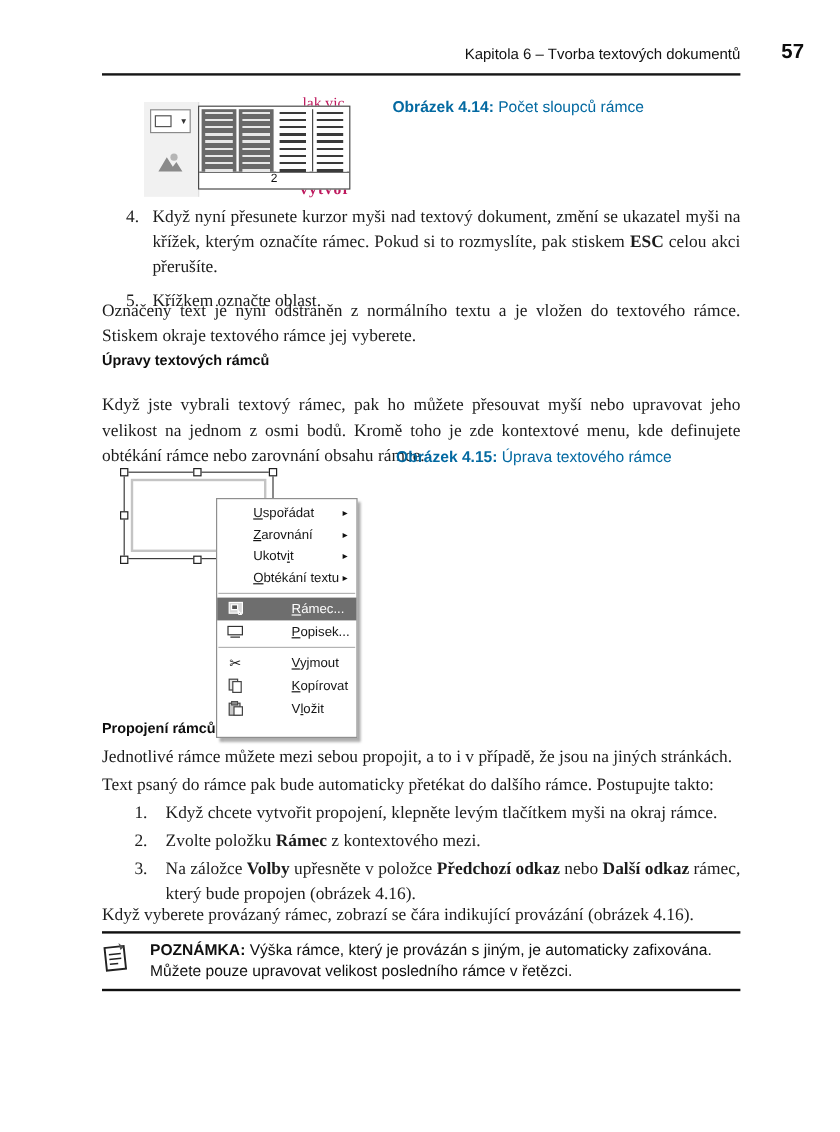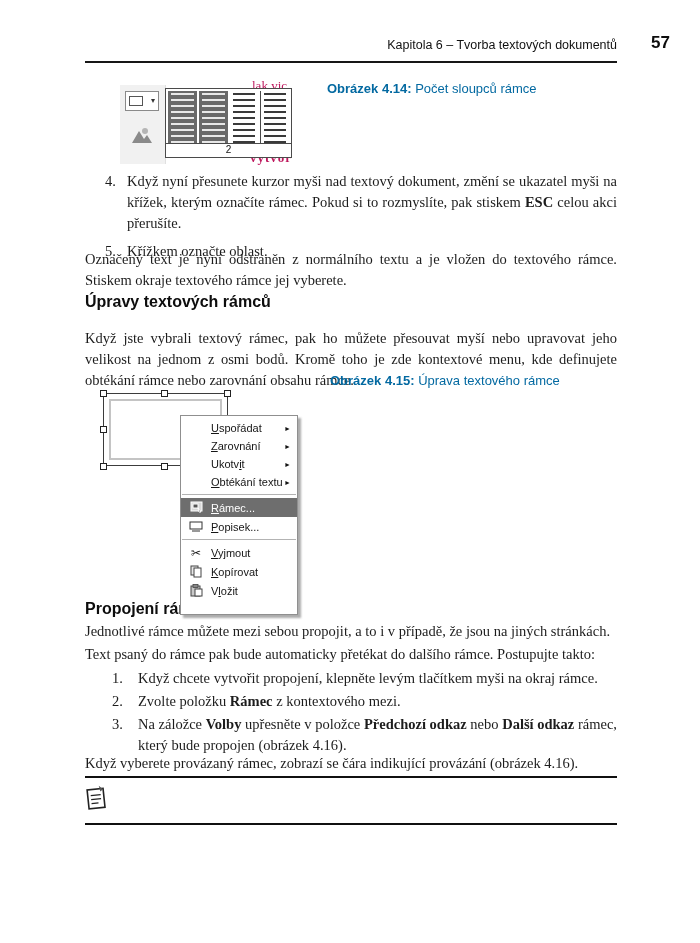--- a/index.html
+++ b/index.html
@@ -45,21 +45,21 @@
   .caption b { font-weight:bold; }
 
   
   .bodytext { font-size:14.5px; line-height:21px; text-align:justify; color:#1c1c1c; }
   .steps-top { position:absolute; left:85px; top:171px; width:532px; }
   .step { display:flex; margin-bottom:7px; }
   .step-num { flex:0 0 22px; margin-left:20px; }
   .step-body { flex:1; }
   .para1 { position:absolute; left:85px; top:249px; width:532px; }
   .subhead { position:absolute; left:85px; font-family:"Liberation Sans","DejaVu Sans",sans-serif;
-             font-size:16px; font-weight:bold; color:#0d0d0d; }
+             font-size:12px; font-weight:bold; color:#0d0d0d; }
   .h-upravy { top:293px; }
   .para2 { position:absolute; left:85px; top:328px; width:532px; }
   .h-propojeni { top:600px;text-align:center; }
   .para3 { position:absolute; left:85px; top:621px; width:532px; }
   .para4 { position:absolute; left:85px; top:644px; width:532px; }
   .steps-123 { position:absolute; left:85px; top:668px; width:532px; }
   .steps-123 .step { margin-bottom:2px; }
   .steps-123 .step-num { flex:0 0 26px; margin-left:27px; }
   .para5 { position:absolute; left:85px; top:753px; width:532px; }
   b { font-weight:bold; }
@@ -68,21 +68,21 @@
   .sel-rect { position:absolute; left:103px; top:393px; width:125px; height:73px; border:1px solid #3c3c3c; }
   .inner-frame { position:absolute; left:109px; top:399px; width:113px; height:61px; border:2px solid #c4c4c4; }
   .handle { position:absolute; width:7px; height:7px; background:#fff; border:1px solid #222; z-index:1; }
 
   
   .ctx-menu { position:absolute; left:180px; top:415px; width:118px; background:#fff;
               border:1px solid #8f8f8f; box-shadow:3px 3px 2px rgba(70,70,70,0.45);
               font-family:"Liberation Sans","DejaVu Sans",sans-serif; font-size:11px; color:#151515;
               padding:3px 0 14px 0; z-index:5; }
   .m-row { display:flex; align-items:center; height:18px; }
-  .m-row.tall { height:19px; }
+  .m-row.tall { height:19px;gap:32px; }
   .mi-icon { flex:0 0 30px; display:flex; align-items:center; justify-content:center; }
   .mi-label { white-space:nowrap; }
   .accel { text-decoration:underline; }
   .mi-arrow { margin-left:auto; padding-right:6px; font-size:7px; color:#111; }
   .m-sep { border-top:1px solid #b3b3b3; margin:3px 1px; }
   .m-row.hl { background:#6e6e6e; color:#ffffff; }
   .cut-glyph { font-size:12px; line-height:1; }
   .hl .icon-svg rect, .hl .icon-svg path { stroke:#fff; }
 
   
@@ -263,13 +263,16 @@
     <svg width="24" height="27" viewBox="0 0 24 27">
       <g transform="rotate(-6 12 13)">
         <rect x="3" y="4" width="16" height="19" fill="#fff" stroke="#222" stroke-width="1.6"></rect>
         <line x1="6" y1="10" x2="16" y2="10" stroke="#222" stroke-width="1.2"></line>
         <line x1="6" y1="14" x2="16" y2="14" stroke="#222" stroke-width="1.2"></line>
         <line x1="6" y1="18" x2="13" y2="18" stroke="#222" stroke-width="1.2"></line>
         <path d="M15 1 L19 5 L16 7 Z" fill="#555"></path>
       </g>
     </svg>
   </div>
+  <div class="note-text">
+    <b>POZNÁMKA:</b><span> Výška rámce, který je provázán s jiným, je automaticky zafixována. Můžete pouze upravovat velikost posledního rámce v řetězci.</span>
+  </div>
 </div>
 
 </body></html>

